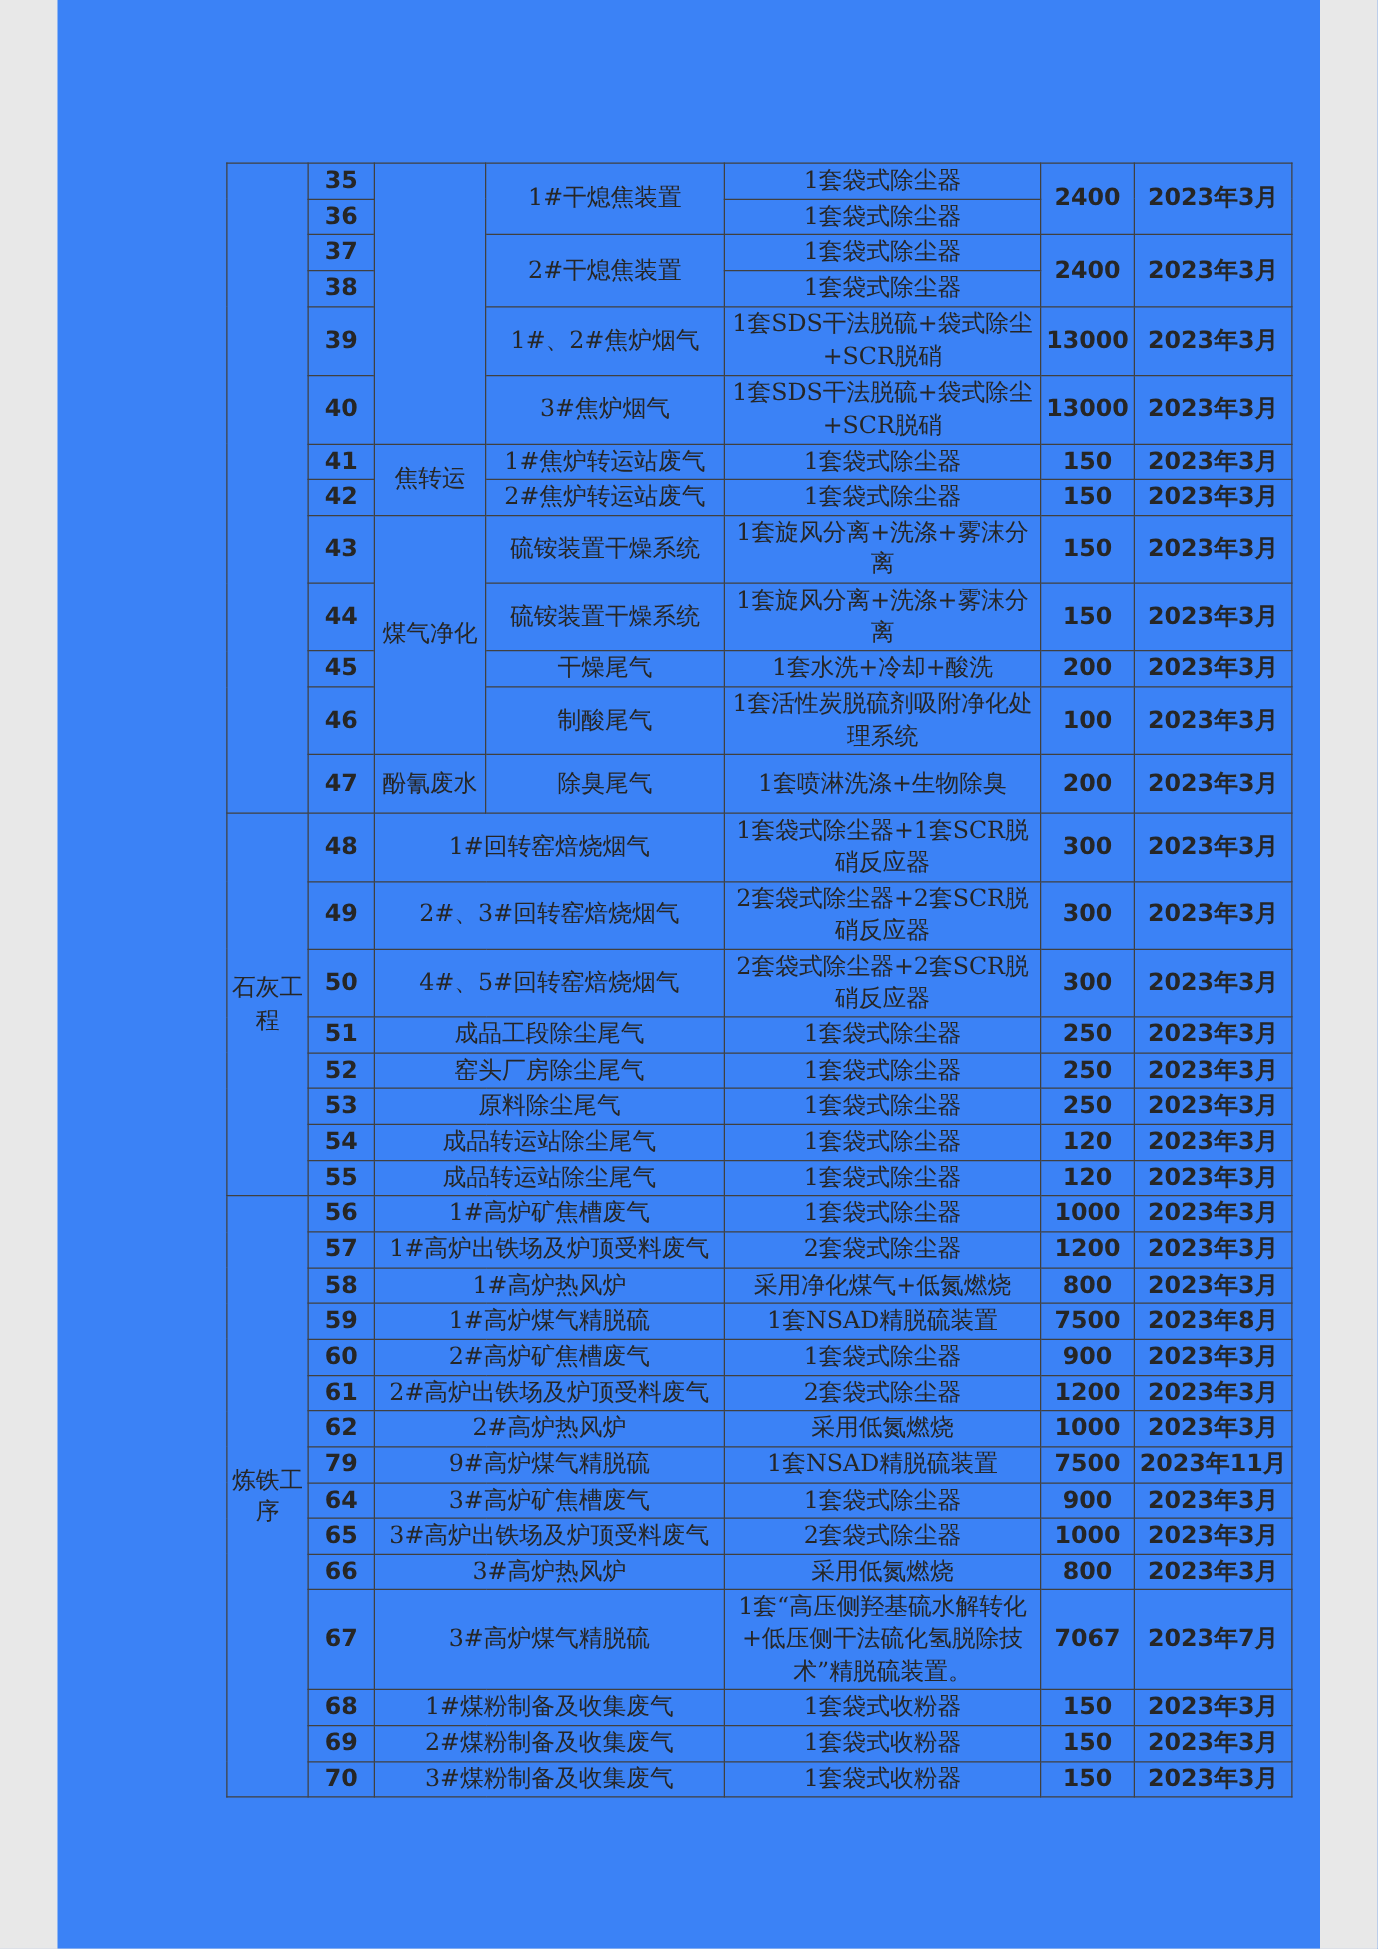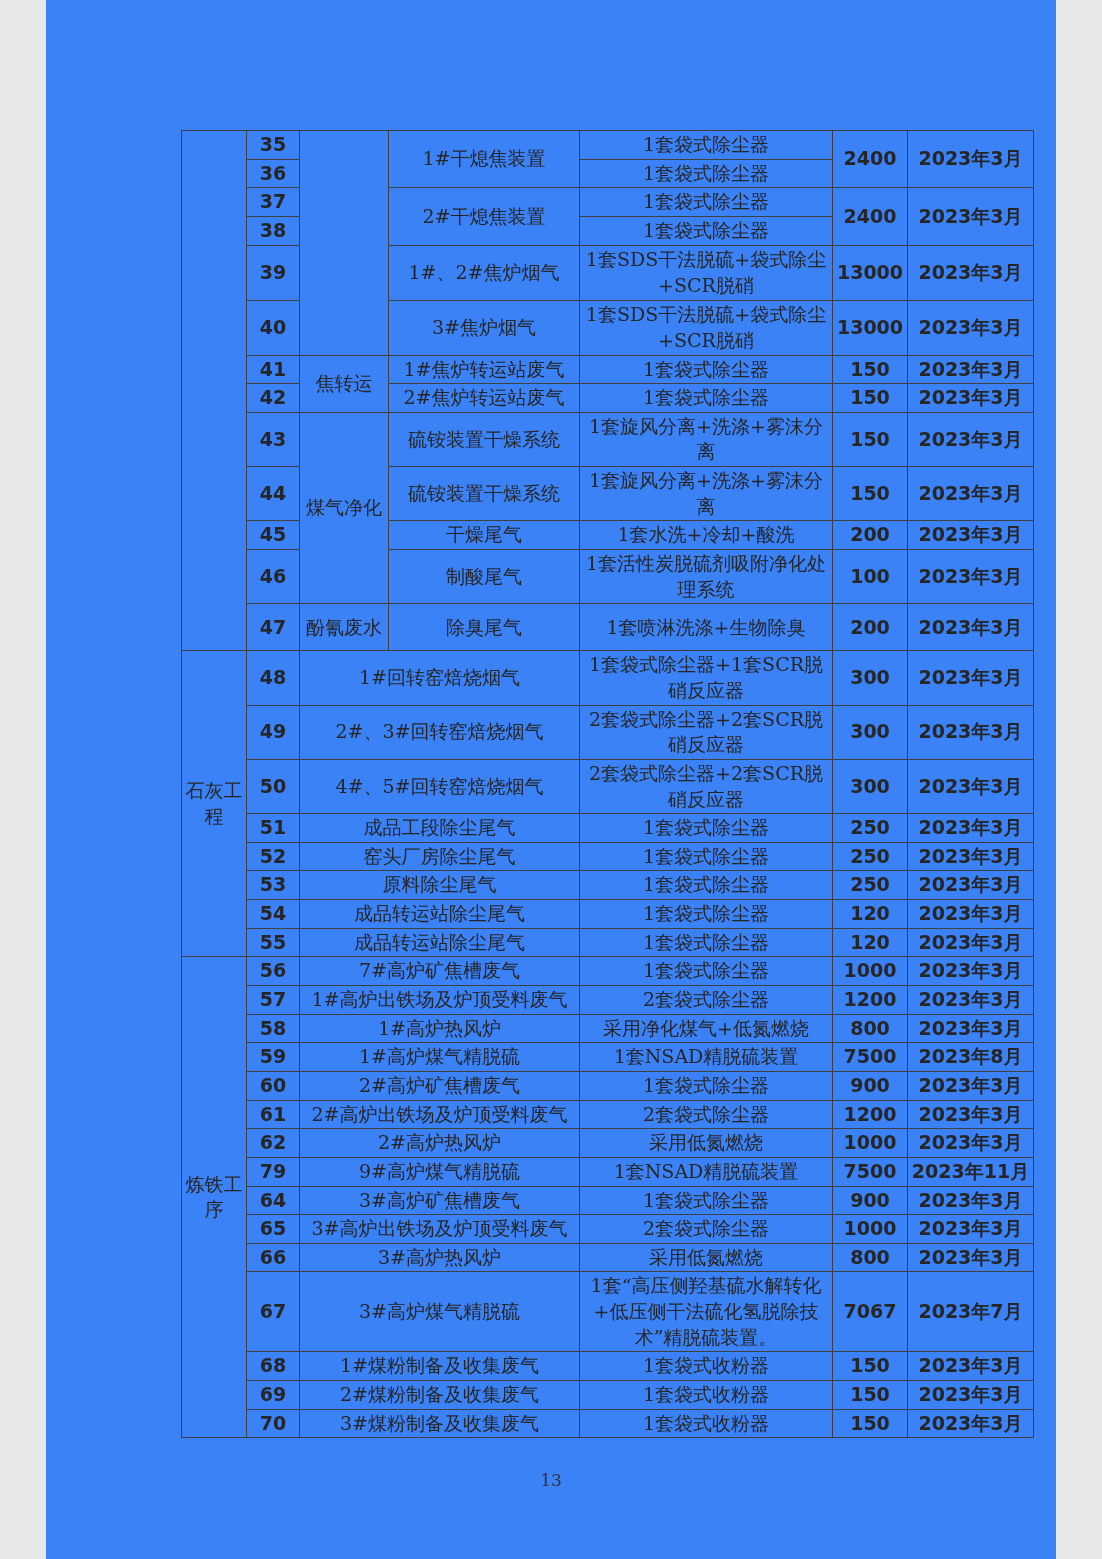--- a/index.html
+++ b/index.html
@@ -222,21 +222,21 @@
         <td class="c-no">55</td>
         <td class="c-src" colspan="2">成品转运站除尘尾气</td>
         <td class="c-trt">1套袋式除尘器</td>
         <td class="c-flow">120</td>
         <td class="c-date">2023年3月</td>
       </tr>
 
       <tr class="h28">
         <td class="c-cat" rowspan="15">炼铁工序</td>
         <td class="c-no">56</td>
-        <td class="c-src" colspan="2">7#高炉矿焦槽废气</td>
+        <td class="c-src" colspan="2">1#高炉矿焦槽废气</td>
         <td class="c-trt">1套袋式除尘器</td>
         <td class="c-flow">1000</td>
         <td class="c-date">2023年3月</td>
       </tr>
       <tr class="h28">
         <td class="c-no">57</td>
         <td class="c-src" colspan="2">1#高炉出铁场及炉顶受料废气</td>
         <td class="c-trt">2套袋式除尘器</td>
         <td class="c-flow">1200</td>
         <td class="c-date">2023年3月</td>
@@ -328,14 +328,13 @@
       <tr class="h28">
         <td class="c-no">70</td>
         <td class="c-src" colspan="2">3#煤粉制备及收集废气</td>
         <td class="c-trt">1套袋式收粉器</td>
         <td class="c-flow">150</td>
         <td class="c-date">2023年3月</td>
       </tr>
     </tbody>
   </table>
 
-  <div class="page-number">13</div>
 </div>
 
 </body></html>

